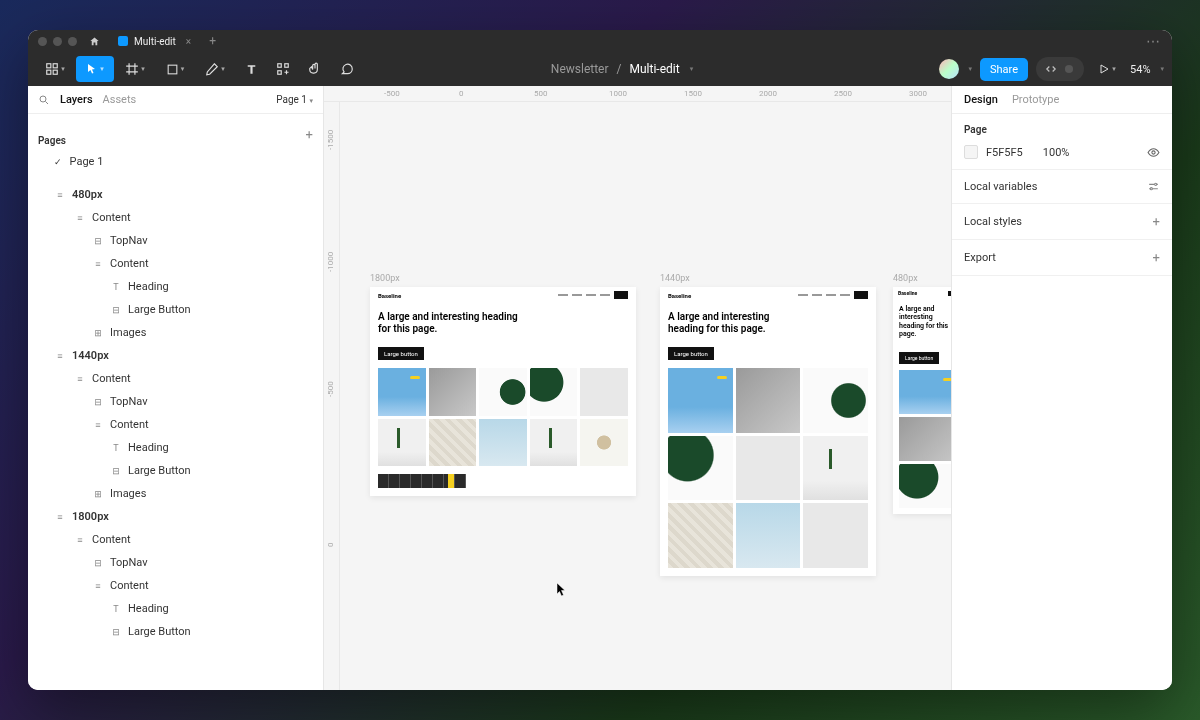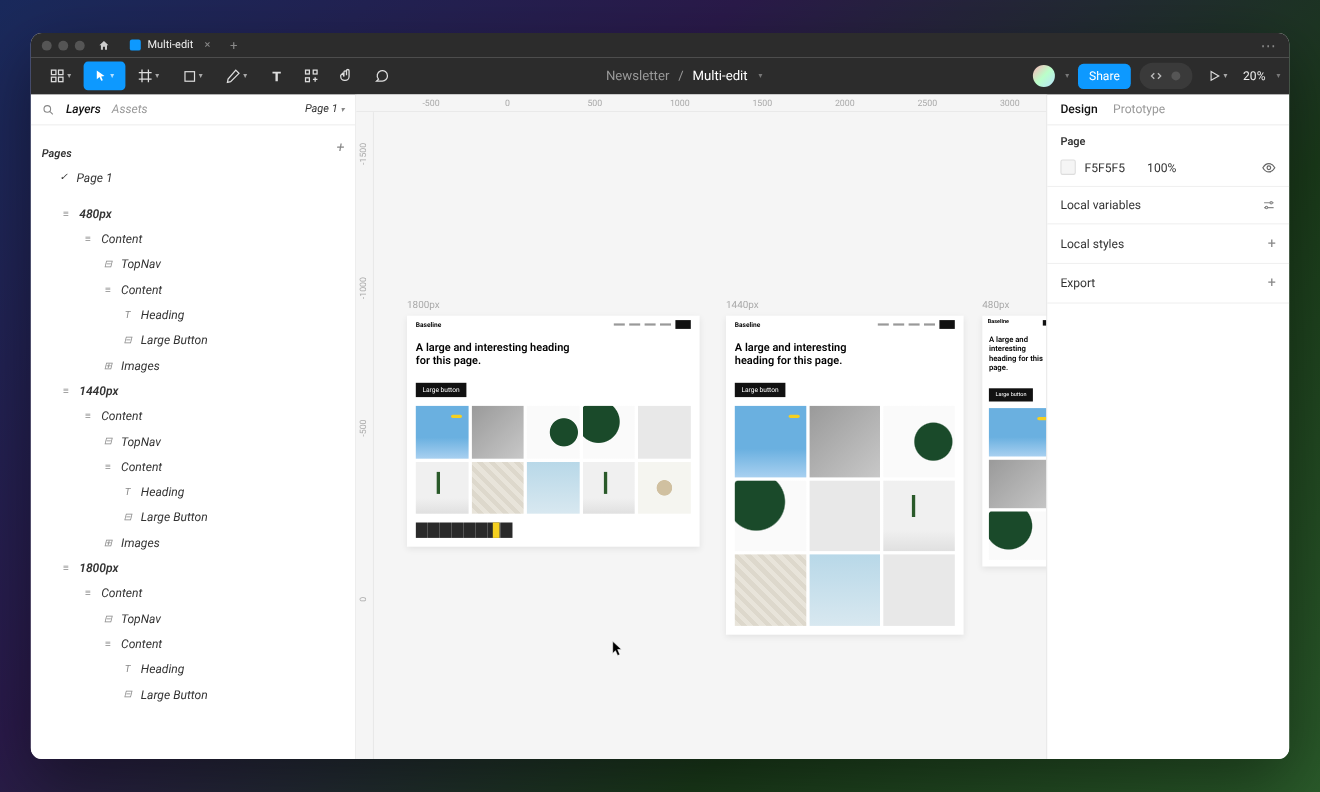--- a/index.html
+++ b/index.html
@@ -33,21 +33,21 @@
   .avatar { width:20px; height:20px; border-radius:50%; background:linear-gradient(135deg,#ffb3ba,#baffc9,#bae1ff); }
   .share-btn { background:#0d99ff; color:#fff; font-size:11px; padding:5px 10px; border-radius:5px; }
   .dev-pill { background:#3a3a3a; border-radius:20px; padding:3px 6px; display:flex; align-items:center; }
   .dev-ic { width:18px; height:18px; display:flex; align-items:center; justify-content:center; font-size:10px; color:#bbb; }
   .zoom { font-size:11px; color:#eee; }
 
   
   .app-body { flex:1; display:flex; min-height:0; }
 
   
-  .panel-left { width:296px; background:#fff; border-right:1px solid #e6e6e6; display:flex; flex-direction:column; font-size:11px; color:#333;font-style:italic; }
+  .panel-left { width:296px; background:#fff; border-right:1px solid #e6e6e6; display:flex; flex-direction:column; font-size:11px; color:#333; }
   .pl-top { height:28px; display:flex; align-items:center; padding:0 10px; gap:10px; border-bottom:1px solid #eee; }
   .search-ic { width:12px; height:12px; }
   .pl-tab { font-size:11px; color:#999; }
   .pl-tab.active { color:#111; font-weight:500; }
   .pl-page { margin-left:auto; font-size:10px; color:#333; }
 
   .pages-head { display:flex; align-items:center; padding:8px 10px 4px; }
   .pages-head .lbl { font-weight:600; color:#333; font-size:10px;margin-top:13px; }
   .pages-head .plus { margin-left:auto; color:#888; font-size:13px; }
 
@@ -230,21 +230,21 @@
               <circle cx="12" cy="12" r="7" fill="#555"></circle>
             </svg>
         </span>
       </div>
       <div class="tool">
         <svg width="12" height="12" viewBox="0 0 24 24" fill="none" stroke="#ddd" stroke-width="2">
             <path d="M6 4l14 8-14 8z"></path>
           </svg>
         <span class="chev">▾</span>
       </div>
-      <span class="zoom">20%</span>
+      <span class="zoom">54%</span>
       <span class="chev" style="color:#999">▾</span>
     </div>
   </div>
 
   <div class="app-body">
 
     <div class="panel-left">
       <div class="pl-top">
         <span>
           <svg class="search-ic" viewBox="0 0 24 24" fill="none" stroke="#888" stroke-width="2">

